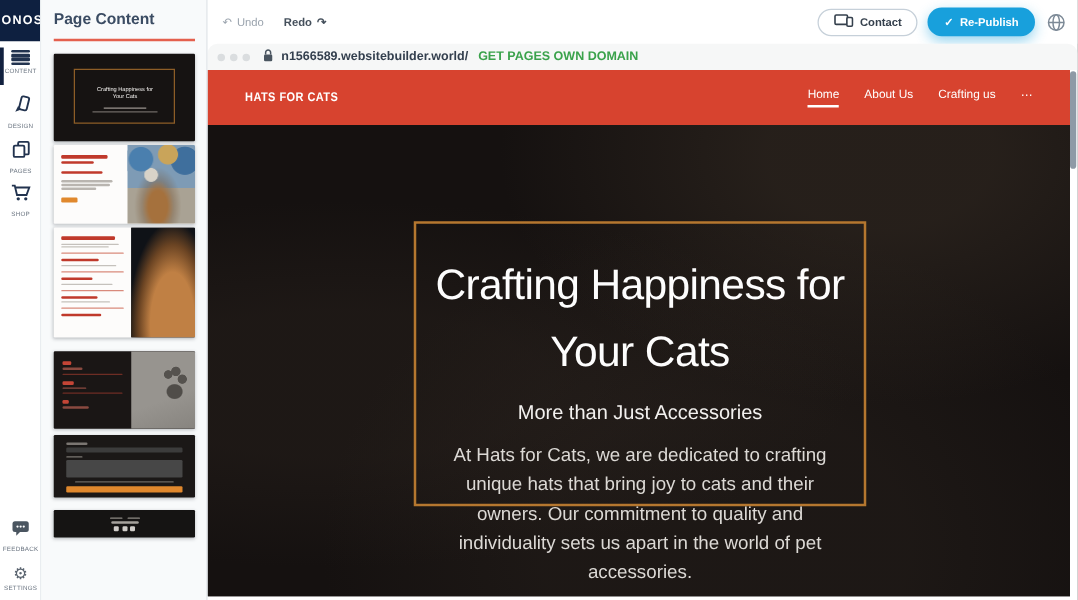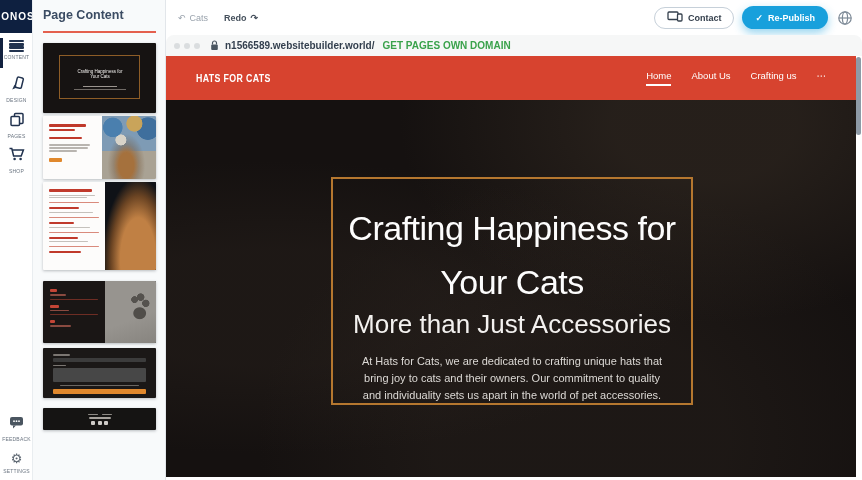--- a/index.html
+++ b/index.html
@@ -97,22 +97,22 @@
 
   .hero { position:absolute; left:0; top:44px; width:100%; height:377px; background:
       radial-gradient(ellipse at 78% 6%, rgba(70,58,46,.35) 0 12%, transparent 40%),
       radial-gradient(ellipse at 15% 55%, rgba(55,45,38,.25) 0 20%, transparent 50%),
       radial-gradient(ellipse at 60% 90%, rgba(48,40,34,.3) 0 25%, transparent 55%),
       #151110; overflow:hidden; }
   .hero-box { position:absolute; left:165px; top:77px; width:362px; height:228px;
               border:2px solid #b5772f; display:flex; flex-direction:column; align-items:center; }
   .hero-title { margin-top:22px; color:#fdfdfd; font-size:34px; line-height:54px; font-weight:normal;
                 letter-spacing:-.5px; text-align:center; }
-  .hero-sub { margin-top:0; color:#f3f1ef; font-size:26px; }
-  .hero-body { margin-top:13px; color:#dcd9d5; font-size:11px; line-height:1.55;
+  .hero-sub { margin-top:13px; color:#f3f1ef; font-size:16px; }
+  .hero-body { margin-top:13px; color:#dcd9d5; font-size:15px; line-height:1.55;
                text-align:center; padding:0 26px; }
 
   .canvas-scrollbar { position:absolute; right:1px; top:57px; width:5px; height:78px;
                       background:#8e9aa6; border-radius:3px; cursor:pointer; }
 </style>
 </head>
 <body>
 
 <div class="app">
 
@@ -278,21 +278,21 @@
       </div>
     </div>
   </section>
 
   <main class="main">
 
     <div class="toolbar">
       <div class="undo-redo">
         <div class="tb-btn tb-undo">
           <span>↶</span>
-          <span>Cats</span>
+          <span>Undo</span>
         </div>
         <div class="tb-btn tb-redo">
           <span>Redo</span>
           <span>↷</span>
         </div>
       </div>
       <div class="tb-right">
         <button class="btn-preview">
           <span>
             <svg width="16" height="11" viewBox="0 0 16 11">

